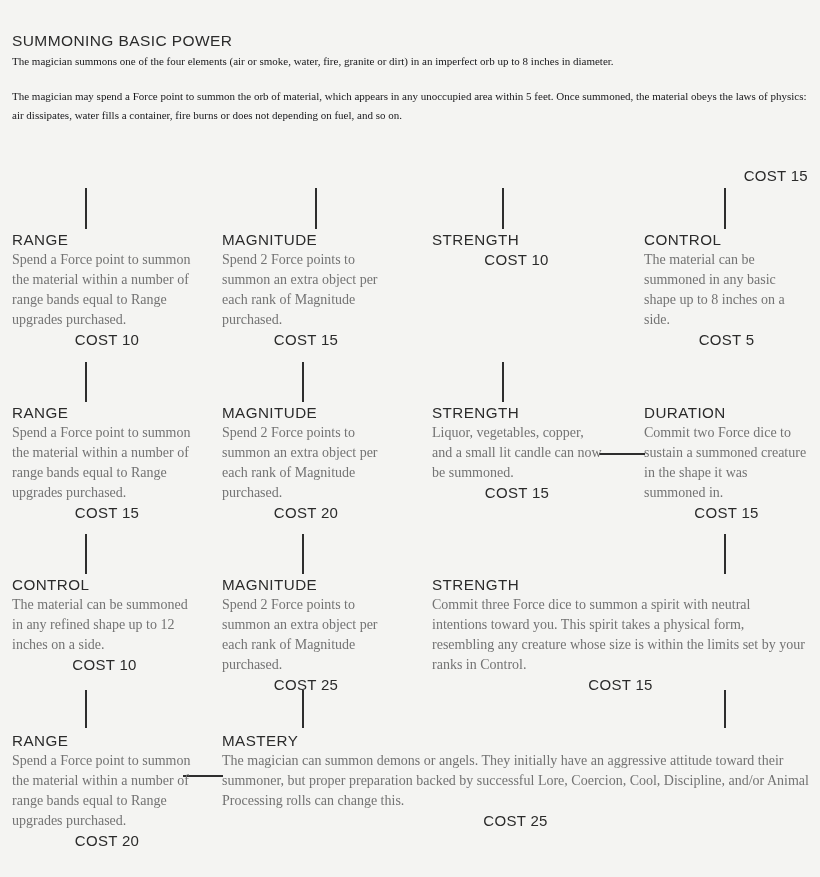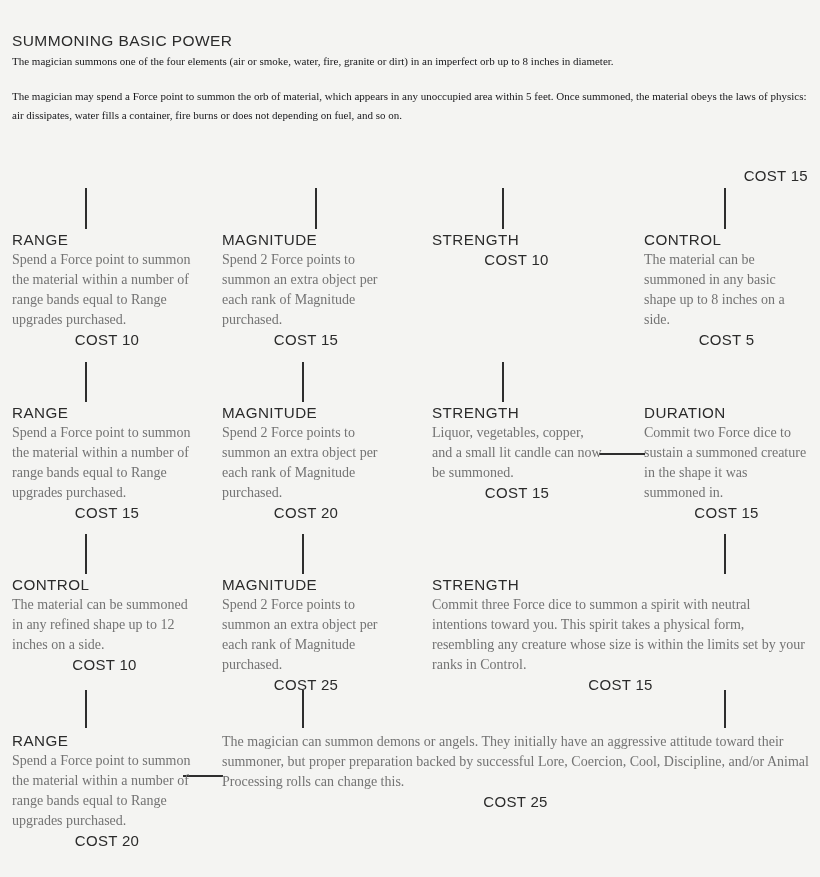--- a/index.html
+++ b/index.html
@@ -196,17 +196,18 @@
     <div class="node-cost">COST 15</div>
   </div>
 
   <div class="node" style="left:12px; top:732px; width:190px;">
     <div class="node-title">RANGE</div>
     <div class="node-body">Spend a Force point to summon the material within a number of range bands equal to Range upgrades purchased.</div>
     <div class="node-cost">COST 20</div>
   </div>
 
   <div class="node" style="left:222px; top:732px; width:587px;">
+    <div class="node-title">MASTERY</div>
     <div class="node-body">The magician can summon demons or angels. They initially have an aggressive attitude toward their summoner, but proper preparation backed by successful Lore, Coercion, Cool, Discipline, and/or Animal Processing rolls can change this.</div>
     <div class="node-cost">COST 25</div>
   </div>
 
 </div>
 
 </body></html>

